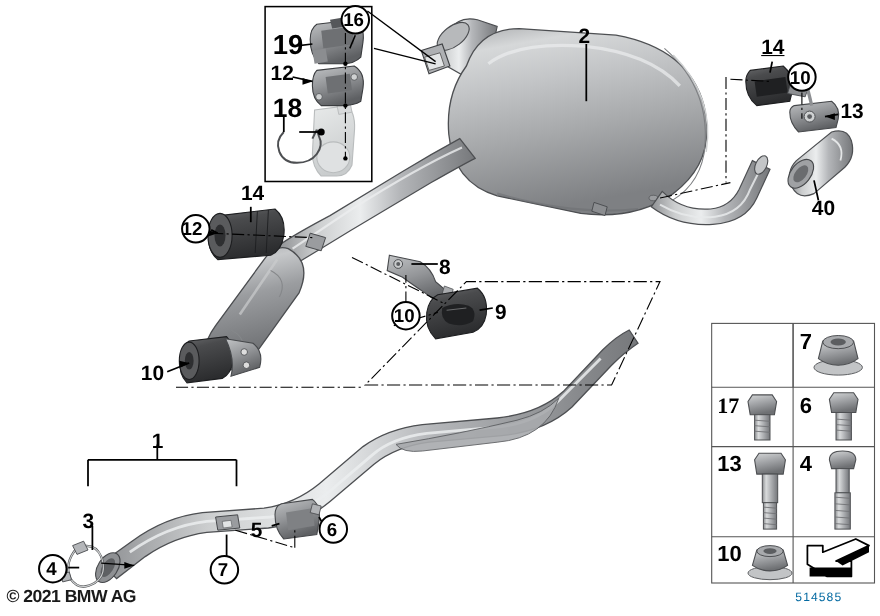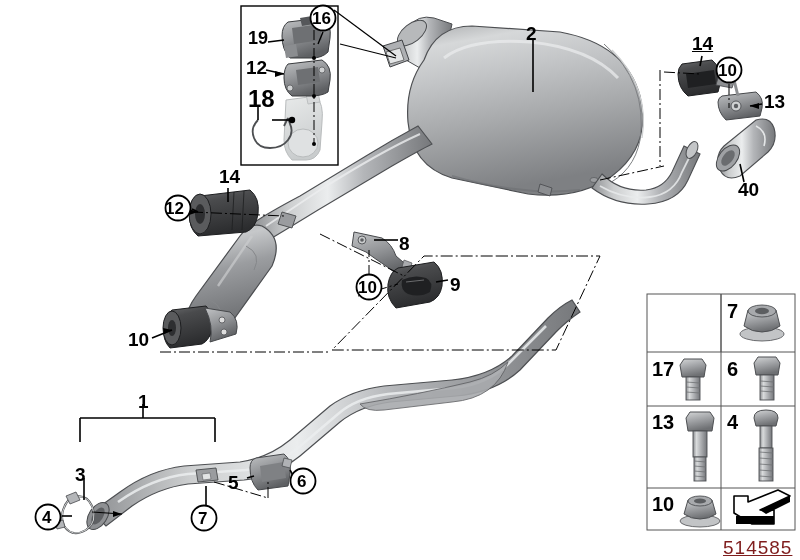--- a/index.html
+++ b/index.html
@@ -3,22 +3,22 @@
 <meta charset="utf-8">
 <style>
   html,body{margin:0;padding:0;background:#ffffff;}
   body{width:800px;height:560px;position:relative;overflow:hidden;
        font-family:"Liberation Sans",sans-serif;}
   #stage{position:absolute;left:0;top:0;width:800px;height:560px;}
   svg{position:absolute;left:0;top:0;}
   .cap{position:absolute;font-weight:bold;color:#000;line-height:1;}
   #copyright{position:absolute;left:6px;top:534px;font-size:16px;font-weight:bold;
              letter-spacing:-0.5px;color:#1a1a1a;}
-  #partno{position:absolute;left:723px;top:537px;font-size:19px;color:#7f1d1d;
-          letter-spacing:1px;text-decoration:underline;}
+  #partno{position:absolute;left:723px;top:537px;font-size:11px;color:#0369a1;
+          letter-spacing:1px;}
 </style>
 </head>
 <body>
 
 <div id="stage">
 
 <svg width="800" height="560" viewBox="0 0 800 560">
   <defs>
     <linearGradient id="pipeV" x1="0" y1="0" x2="0" y2="1">
       <stop offset="0%" stop-color="#8e9093"></stop>
@@ -417,42 +417,43 @@
 <div class="cap" style="left:75px;top:465px;font-size:19px;">3</div>
 <div class="cap" style="left:228px;top:473px;font-size:19px;">5</div>
 <div class="cap" style="left:399px;top:234px;font-size:19px;">8</div>
 <div class="cap" style="left:450px;top:275px;font-size:19px;">9</div>
 <div class="cap" style="left:128px;top:330px;font-size:19px;">10</div>
 <div class="cap" style="left:219px;top:167px;font-size:19px;">14</div>
 <div class="cap" style="left:764px;top:92px;font-size:19px;">13</div>
 <div class="cap" style="left:692px;top:34px;font-size:19px;text-decoration:underline;">14</div>
 <div class="cap" style="left:246px;top:58px;font-size:19px;">12</div>
 <div class="cap" style="left:248px;top:87px;font-size:24px;text-align:center;">18</div>
-<div class="cap" style="left:248px;top:29px;font-size:18px;">19</div>
+<div class="cap" style="left:248px;top:29px;font-size:25px;">19</div>
 <div class="cap" style="left:738px;top:180px;font-size:19px;">40</div>
 
 <svg width="800" height="560" style="pointer-events:none">
   <circle cx="48" cy="517" r="12.5" fill="#fff" stroke="#000" stroke-width="1.8"></circle>
   <circle cx="303" cy="481" r="12.5" fill="#fff" stroke="#000" stroke-width="1.8"></circle>
   <circle cx="204" cy="518" r="12.5" fill="#fff" stroke="#000" stroke-width="1.8"></circle>
   <circle cx="369" cy="287" r="12.5" fill="#fff" stroke="#000" stroke-width="1.8"></circle>
   <circle cx="178" cy="208" r="12.5" fill="#fff" stroke="#000" stroke-width="1.8"></circle>
   <circle cx="729" cy="70" r="12.5" fill="#fff" stroke="#000" stroke-width="1.8"></circle>
   <circle cx="323" cy="18" r="12.5" fill="#fff" stroke="#000" stroke-width="1.8"></circle>
 </svg>
 <div class="cap" style="left:42px;top:509px;font-size:17px;">4</div>
 <div class="cap" style="left:297px;top:473px;font-size:17px;">6</div>
 <div class="cap" style="left:198px;top:510px;font-size:17px;">7</div>
 <div class="cap" style="left:358px;top:279px;font-size:17px;">10</div>
 <div class="cap" style="left:165px;top:200px;font-size:17px;">12</div>
 <div class="cap" style="left:718px;top:62px;font-size:17px;">10</div>
 <div class="cap" style="left:312px;top:10px;font-size:17px;text-align:right;">16</div>
 
 <div class="cap" style="left:727px;top:301px;font-size:20px;">7</div>
-<div class="cap" style="left:652px;top:359px;font-size:20px;">17</div>
+<div class="cap" style="left:652px;top:359px;font-size:20px;font-family:Liberation Serif, serif;">17</div>
 <div class="cap" style="left:727px;top:359px;font-size:20px;">6</div>
 <div class="cap" style="left:652px;top:412px;font-size:20px;">13</div>
 <div class="cap" style="left:727px;top:412px;font-size:20px;">4</div>
 <div class="cap" style="left:652px;top:494px;font-size:20px;">10</div>
 
+<div id="copyright">© 2021 BMW AG</div>
 <div id="partno">514585</div>
 
 </div>
 
 </body></html>

